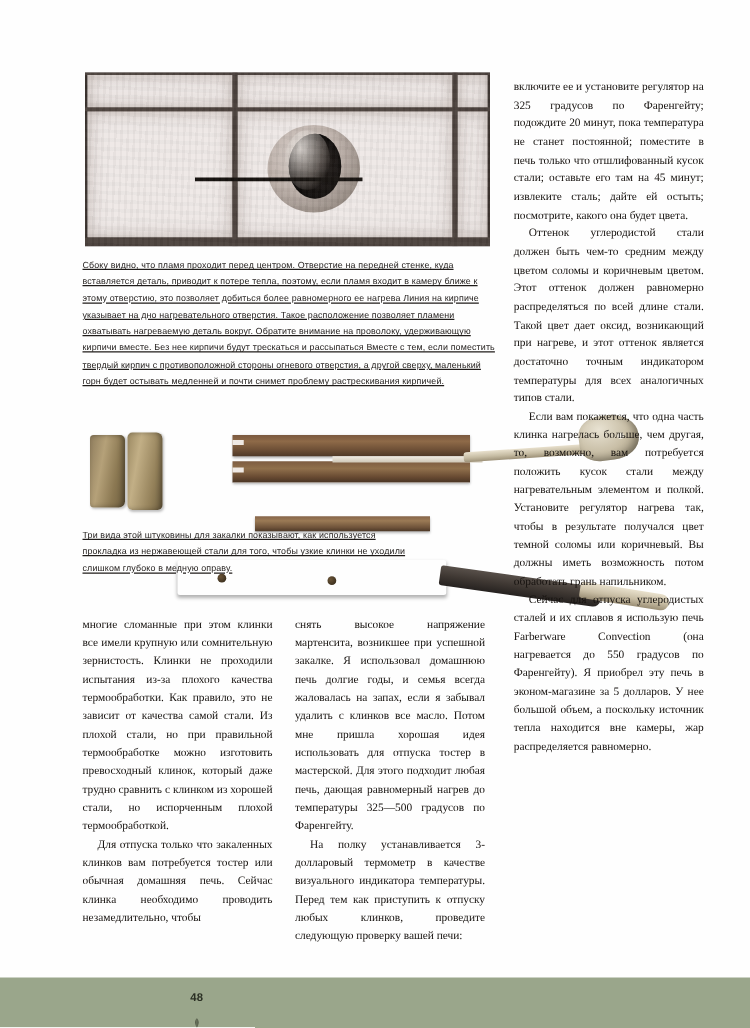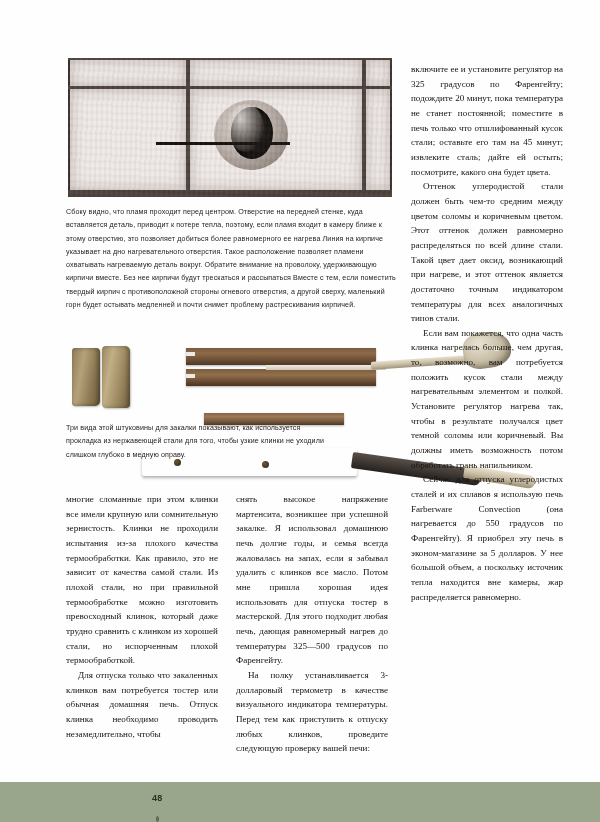--- a/index.html
+++ b/index.html
@@ -176,20 +176,21 @@
 
   
   .caption {
     position: absolute;
     font-family: "Liberation Sans", sans-serif;
     font-size: 7.1px;
     line-height: 13.3px;
     color: #201c1a;
     letter-spacing: .12px;
     text-align: left;
+    text-decoration: underline;
   }
   .caption1 { left: 66px; top: 206px; width: 330px; }
   .caption2 { left: 66px; top: 422px; width: 268px; }
 
   
   .bodycol {
     position: absolute;
     font-family: "Liberation Serif", serif;
     font-size: 9.1px;
     line-height: 14.65px;
@@ -292,21 +293,21 @@
     <div class="jig jig-rivet r1"></div>
     <div class="jig jig-rivet r2"></div>
     <div class="jig jig-tail"></div>
     <div class="jig jig-tail2"></div>
   </div>
 
   <div class="caption caption2">Три вида этой штуковины для закалки показывают, как используется прокладка из нержавеющей стали для того, чтобы узкие клинки не уходили слишком глубоко в медную оправу.</div>
 
   <div class="bodycol col-bl">
     <p>многие сломанные при этом клинки все имели крупную или сомнительную зернистость. Клинки не проходили испытания из-за плохого качества термообработки. Как правило, это не зависит от качества самой стали. Из плохой стали, но при правильной термообработке можно изготовить превосходный клинок, который даже трудно сравнить с клинком из хорошей стали, но испорченным плохой термообработкой.</p>
-    <p>Для отпуска только что закаленных клинков вам потребуется тостер или обычная домашняя печь. Отпуск клинка необходимо проводить незамедлительно, чтобы</p>
+    <p>Для отпуска только что закаленных клинков вам потребуется тостер или обычная домашняя печь. Сейчас клинка необходимо проводить незамедлительно, чтобы</p>
   </div>
 
   <div class="bodycol col-bm">
     <p>снять высокое напряжение мартенсита, возникшее при успешной закалке. Я использовал домашнюю печь долгие годы, и семья всегда жаловалась на запах, если я забывал удалить с клинков все масло. Потом мне пришла хорошая идея использовать для отпуска тостер в мастерской. Для этого подходит любая печь, дающая равномерный нагрев до температуры 325—500 градусов по Фаренгейту.</p>
     <p>На полку устанавливается 3-долларовый термометр в качестве визуального индикатора температуры. Перед тем как приступить к отпуску любых клинков, проведите следующую проверку вашей печи:</p>
   </div>
 
   <div class="bodycol col-r">
     <p>включите ее и установите регулятор на 325 градусов по Фаренгейту; подождите 20 минут, пока температура не станет постоянной; поместите в печь только что отшлифованный кусок стали; оставьте его там на 45 минут; извлеките сталь; дайте ей остыть; посмотрите, какого она будет цвета.</p>
     <p>Оттенок углеродистой стали должен быть чем-то средним между цветом соломы и коричневым цветом. Этот оттенок должен равномерно распределяться по всей длине стали. Такой цвет дает оксид, возникающий при нагреве, и этот оттенок является достаточно точным индикатором температуры для всех аналогичных типов стали.</p>

